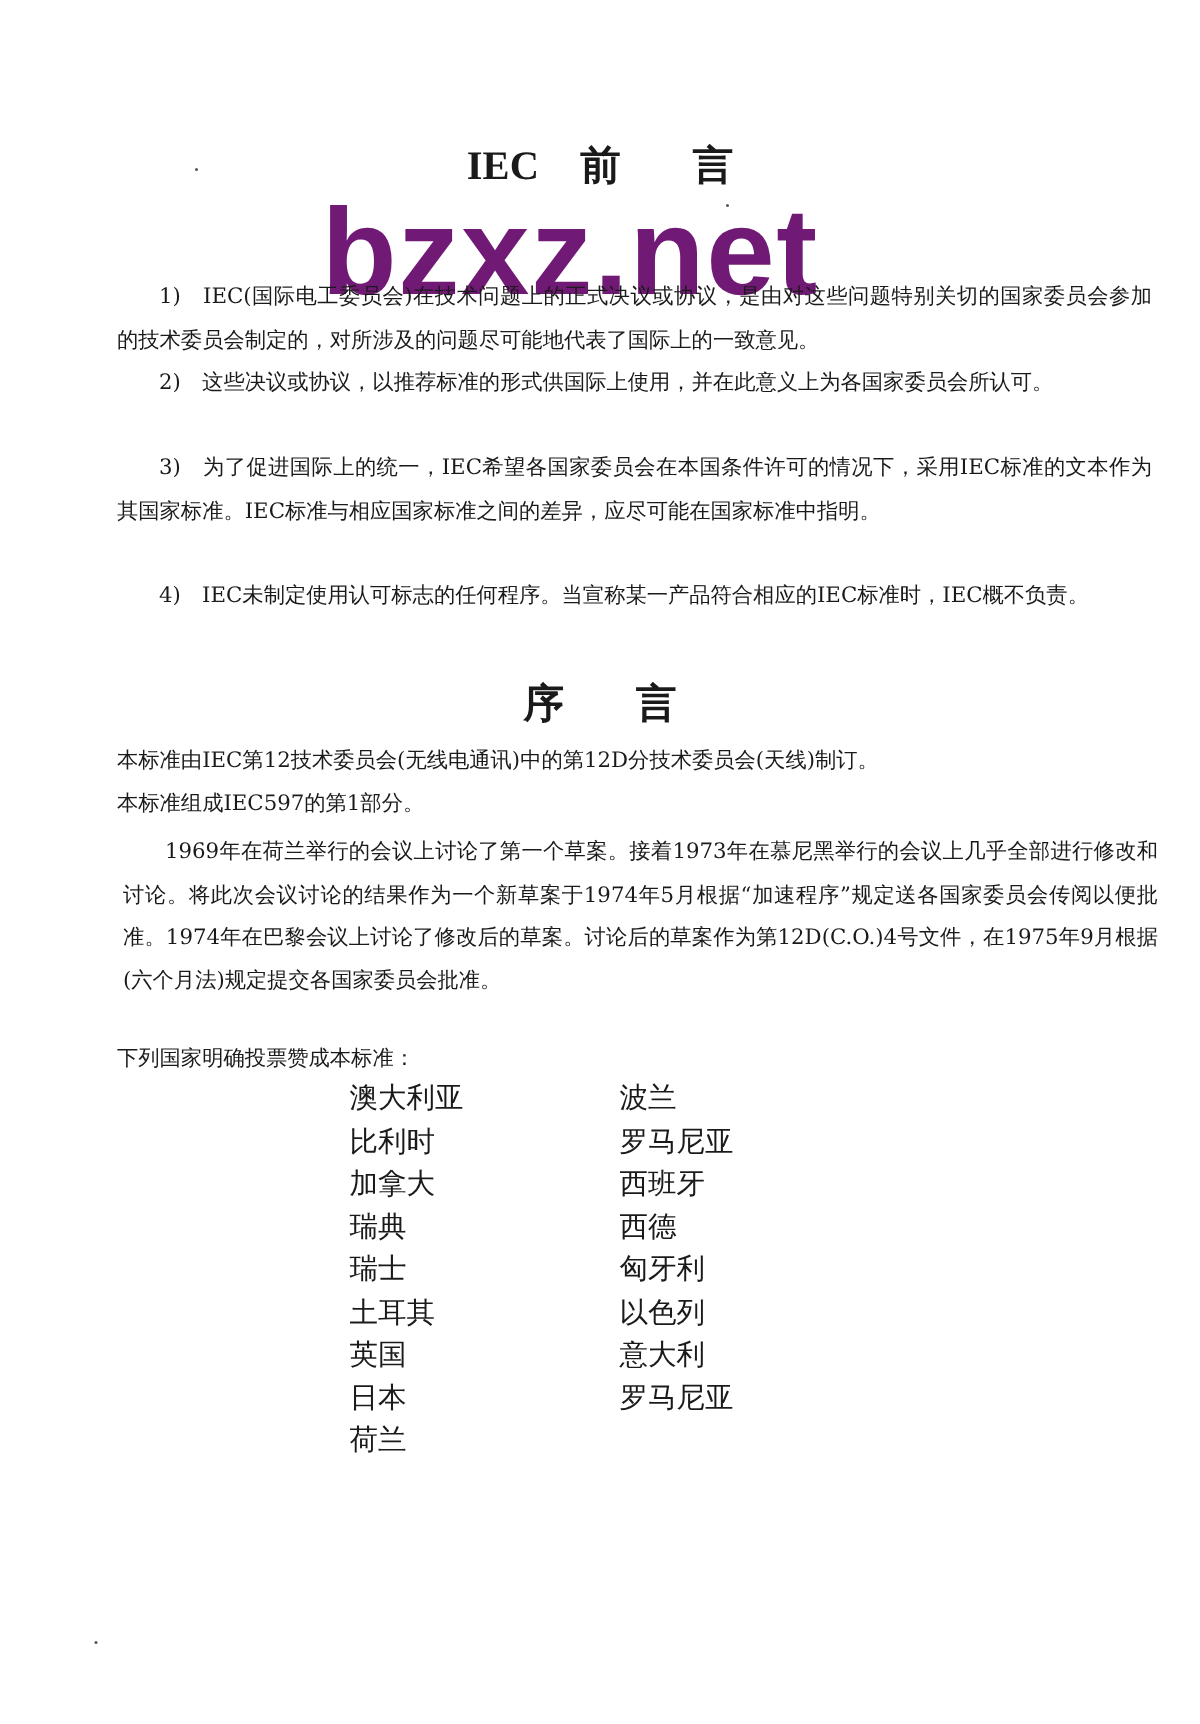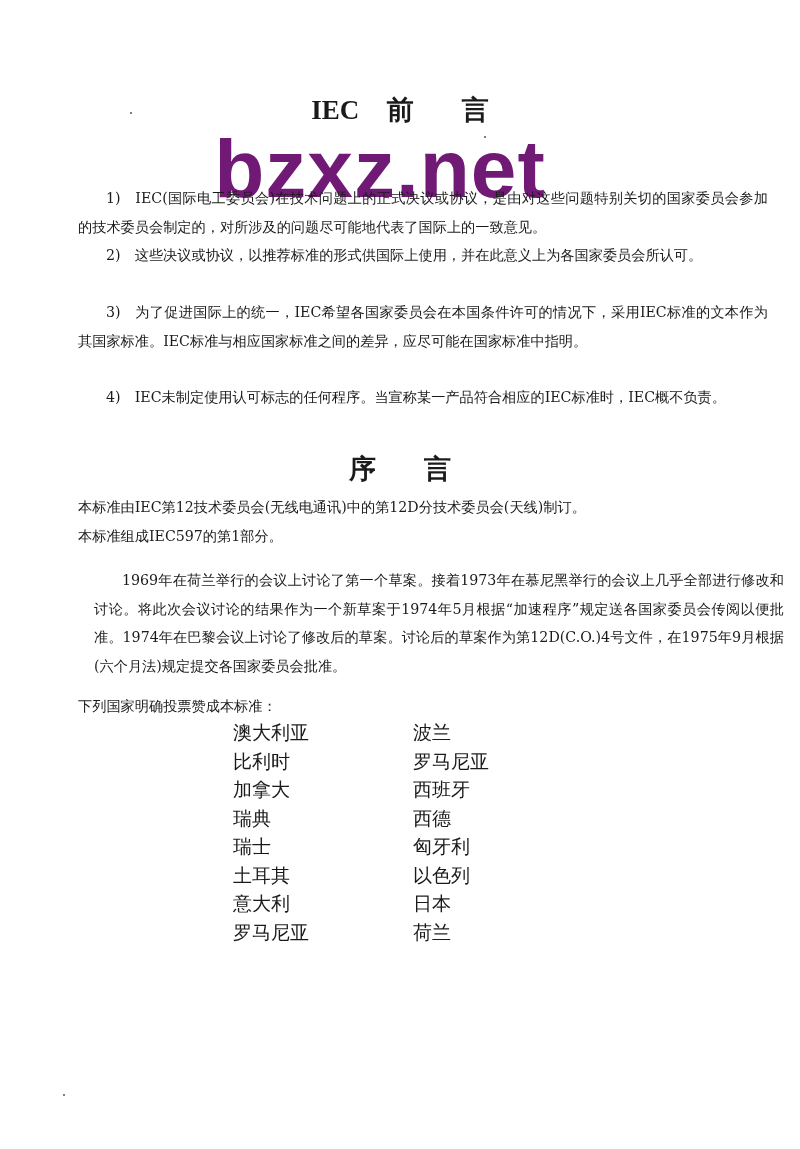--- a/index.html
+++ b/index.html
@@ -66,34 +66,35 @@
 <p class="para indent p2" style="margin:0">2)　这些决议或协议，以推荐标准的形式供国际上使用，并在此意义上为各国家委员会所认可。</p>
 <p class="para indent p3" style="margin:0">3)　为了促进国际上的统一，IEC希望各国家委员会在本国条件许可的情况下，采用IEC标准的文本作为其国家标准。IEC标准与相应国家标准之间的差异，应尽可能在国家标准中指明。</p>
 <p class="para indent p4" style="margin:0">4)　IEC未制定使用认可标志的任何程序。当宣称某一产品符合相应的IEC标准时，IEC概不负责。</p>
 
 <div class="heading h2">
   <span>序</span><span class="gap"></span><span>言</span>
 </div>
 
 <p class="para p5" style="margin:0">本标准由IEC第12技术委员会(无线电通讯)中的第12D分技术委员会(天线)制订。</p>
 <p class="para p6" style="margin:0">本标准组成IEC597的第1部分。</p>
-<p class="para indent p7" style="margin:16px">1969年在荷兰举行的会议上讨论了第一个草案。接着1973年在慕尼黑举行的会议上几乎全部进行修改和讨论。将此次会议讨论的结果作为一个新草案于1974年5月根据“加速程序”规定送各国家委员会传阅以便批准。1974年在巴黎会议上讨论了修改后的草案。讨论后的草案作为第12D(C.O.)4号文件，在1975年9月根据(六个月法)规定提交各国家委员会批准。</p>
+<p class="para indent p7" style="margin:4px">1969年在荷兰举行的会议上讨论了第一个草案。接着1973年在慕尼黑举行的会议上几乎全部进行修改和讨论。将此次会议讨论的结果作为一个新草案于1974年5月根据“加速程序”规定送各国家委员会传阅以便批准。1974年在巴黎会议上讨论了修改后的草案。讨论后的草案作为第12D(C.O.)4号文件，在1975年9月根据(六个月法)规定提交各国家委员会批准。</p>
 <p class="para p8" style="margin:0">下列国家明确投票赞成本标准：</p>
 
 <div class="countries">
   <span>澳大利亚</span>
   <span>波兰</span>
   <span>比利时</span>
   <span>罗马尼亚</span>
   <span>加拿大</span>
   <span>西班牙</span>
   <span>瑞典</span>
   <span>西德</span>
   <span>瑞士</span>
   <span>匈牙利</span>
   <span>土耳其</span>
   <span>以色列</span>
+  <span>英国</span>
   <span>意大利</span>
   <span>日本</span>
   <span>罗马尼亚</span>
   <span>荷兰</span>
   <span></span>
 </div>
 
 </body></html>

